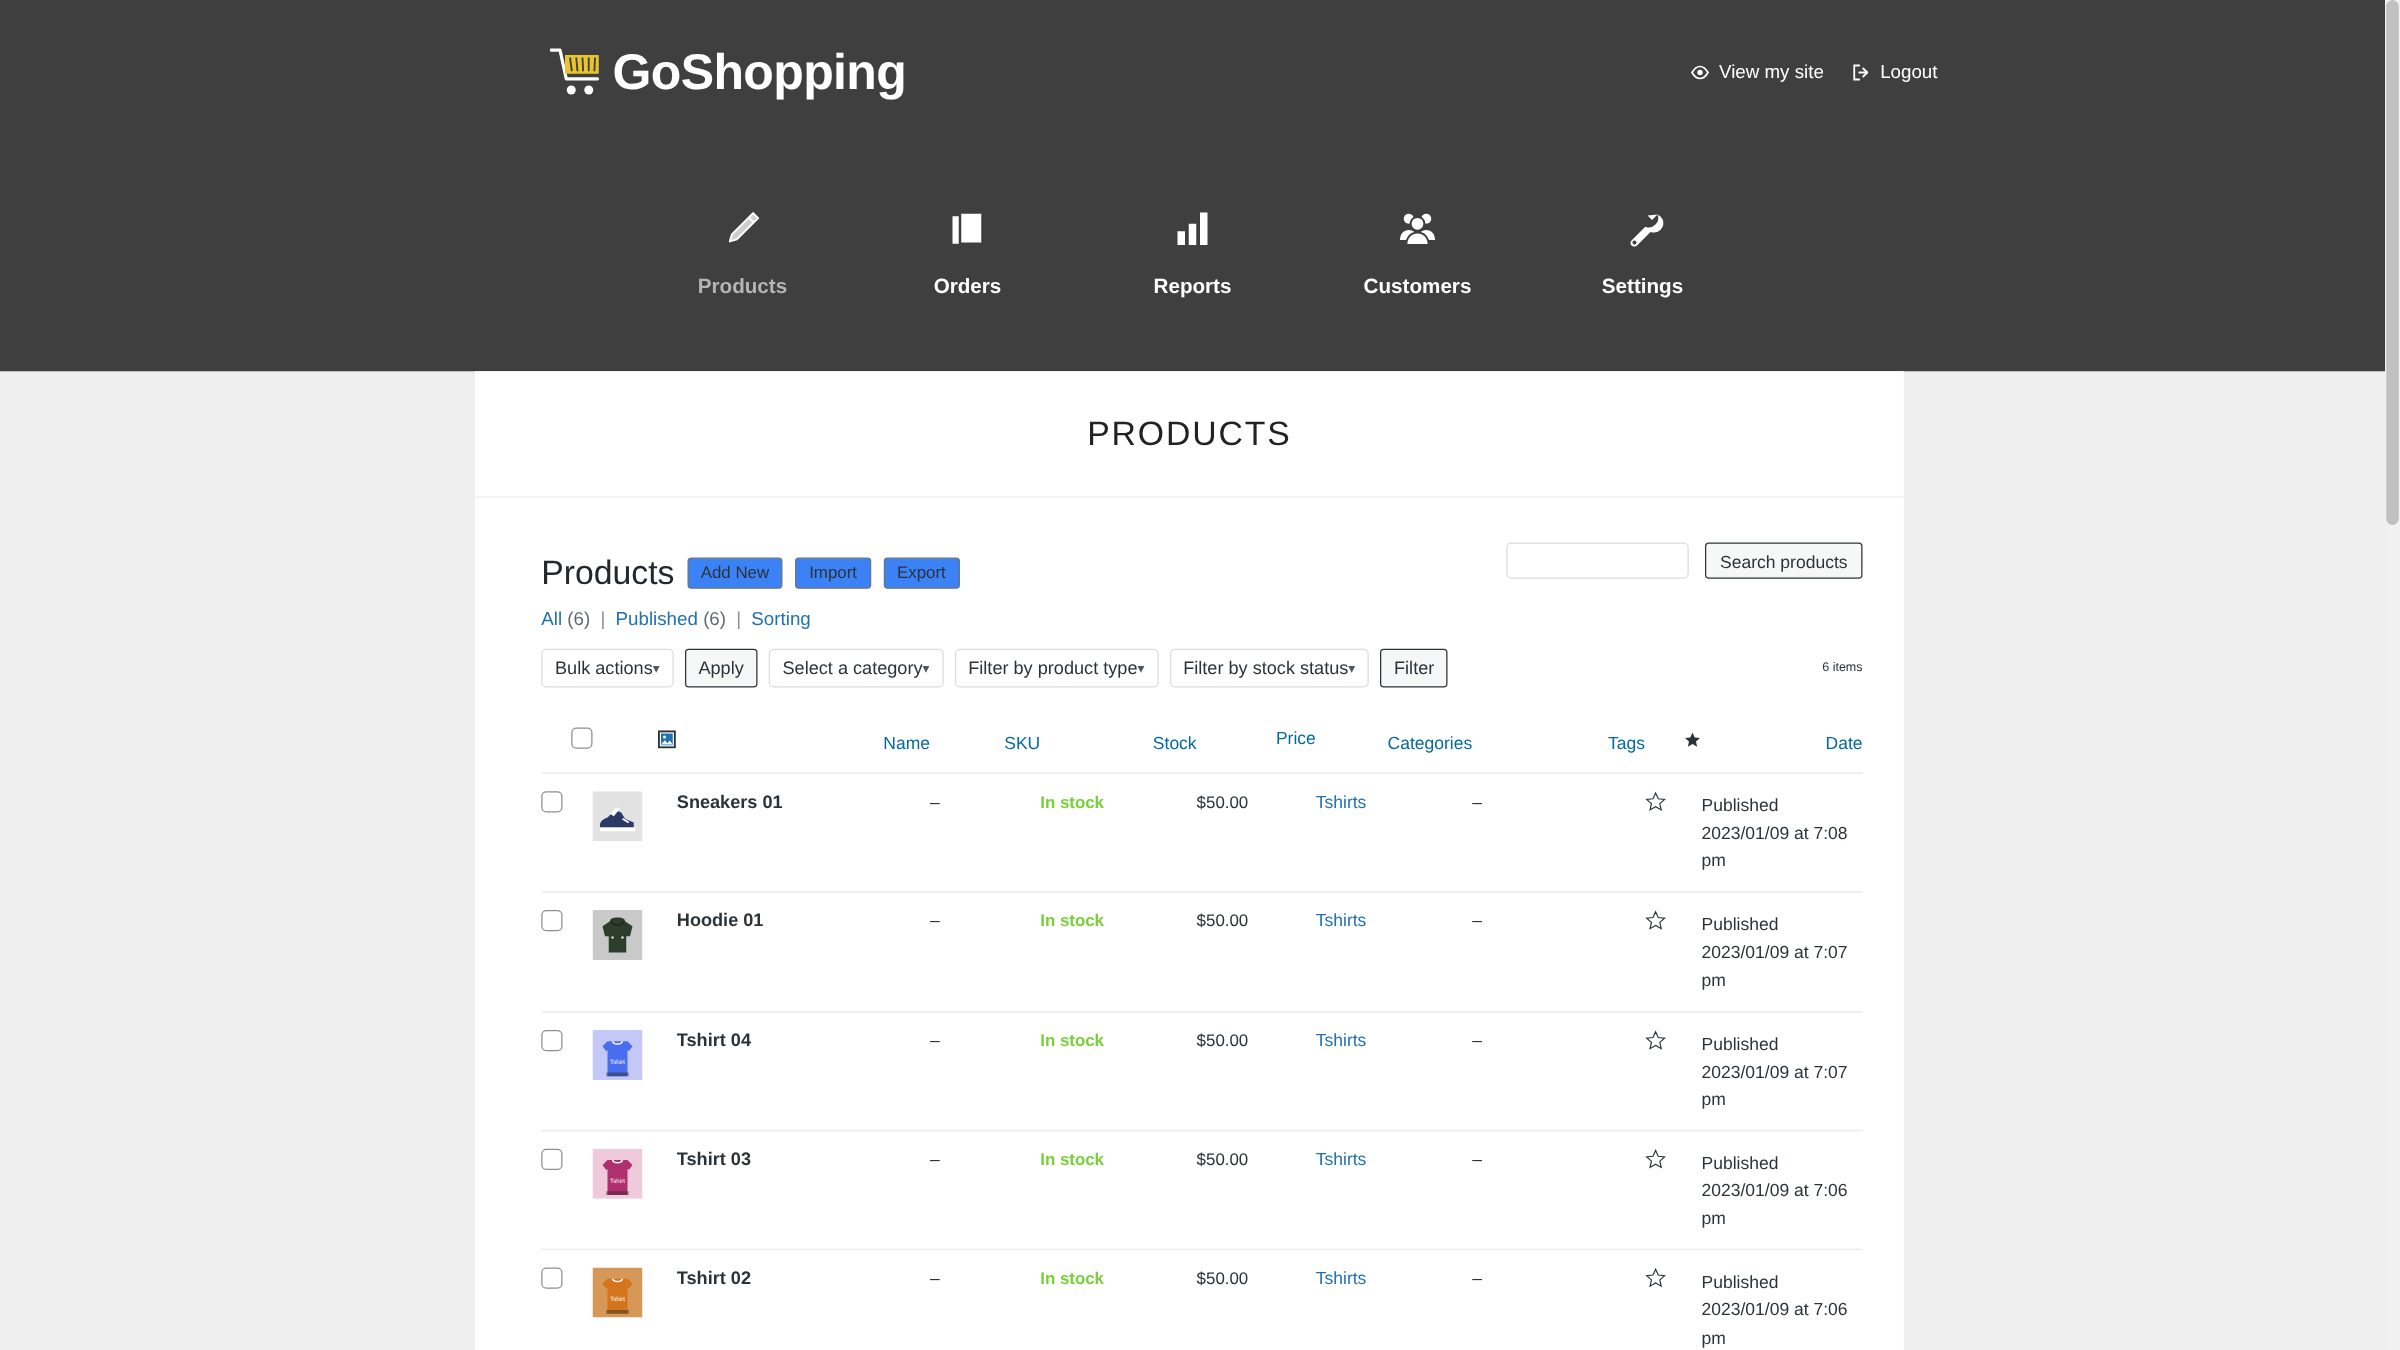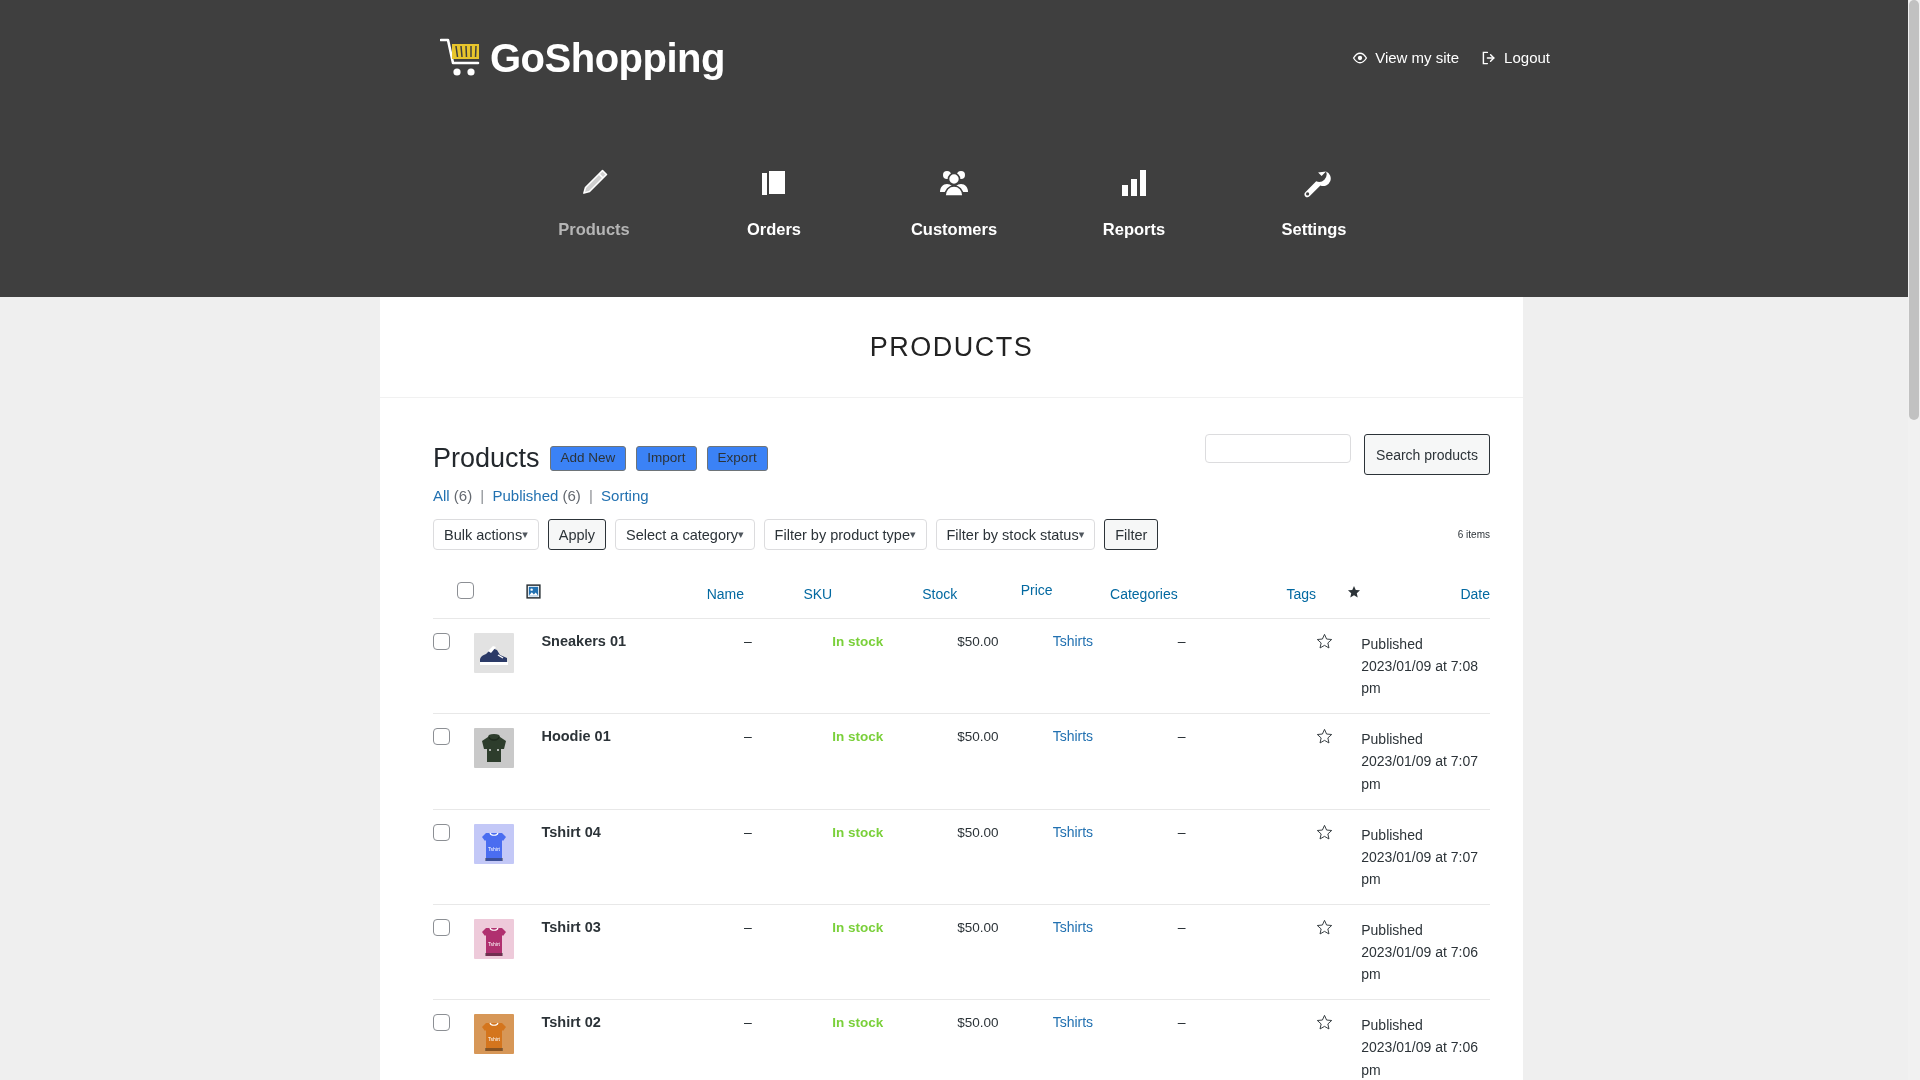--- a/index.html
+++ b/index.html
@@ -96,21 +96,21 @@
     display: flex; align-items: stretch;
   }
   .search-input {
     width: 146px; height: 29px;
     border: 1px solid #dcdcde; border-radius: 4px;
     background: #ffffff; outline: none;
     font-size: 14px; padding: 0 7px; color: #2c3338;
     font-family: "Liberation Sans", sans-serif;
   }
   .search-btn {
-    margin-left: 13px; height: 41px;
+    margin-left: 13px; height: 29px;
     font-size: 14px; color: #2c3338;
     background: #f6f7f7; border: 1px solid #2c3338;
     border-radius: 3px; padding: 0 11px; cursor: pointer;
     font-family: "Liberation Sans", sans-serif;
   }
 
   .toolbar {
     margin-top: 15px;
     display: flex; align-items: center; gap: 9px;
   }
@@ -246,40 +246,40 @@
           <rect x="5" y="7" width="17" height="22" fill="#ffffff"></rect>
           <rect x="11" y="4" width="18" height="25" fill="#ffffff" stroke="#3f3f3f" stroke-width="2"></rect>
         </svg>
       </span>
       <span class="navlabel">Orders</span>
     </a>
 
     <a class="navitem" href="#">
       <span class="navicon">
         <svg width="34" height="34" viewBox="0 0 34 34">
+          <rect x="5" y="19" width="6" height="11" fill="#ffffff"></rect>
+          <rect x="14" y="13" width="6" height="17" fill="#ffffff"></rect>
+          <rect x="23" y="4" width="6" height="26" fill="#ffffff"></rect>
+        </svg>
+      </span>
+      <span class="navlabel">Reports</span>
+    </a>
+
+    <a class="navitem" href="#">
+      <span class="navicon">
+        <svg width="34" height="34" viewBox="0 0 34 34">
           <circle cx="10" cy="9" r="4" fill="#ffffff"></circle>
           <circle cx="24" cy="9" r="4" fill="#ffffff"></circle>
           <path d="M3 26c0-5 3-8 7-8s7 3 7 8z" fill="#ffffff"></path>
           <path d="M17 26c0-5 3-8 7-8s7 3 7 8z" fill="#ffffff"></path>
           <circle cx="17" cy="13" r="5.5" fill="#ffffff" stroke="#3f3f3f" stroke-width="1.6"></circle>
           <path d="M8 30c0-6 4-10 9-10s9 4 9 10z" fill="#ffffff" stroke="#3f3f3f" stroke-width="1.6"></path>
         </svg>
       </span>
       <span class="navlabel">Customers</span>
-    </a>
-
-    <a class="navitem" href="#">
-      <span class="navicon">
-        <svg width="34" height="34" viewBox="0 0 34 34">
-          <rect x="5" y="19" width="6" height="11" fill="#ffffff"></rect>
-          <rect x="14" y="13" width="6" height="17" fill="#ffffff"></rect>
-          <rect x="23" y="4" width="6" height="26" fill="#ffffff"></rect>
-        </svg>
-      </span>
-      <span class="navlabel">Reports</span>
     </a>
 
     <a class="navitem" href="#">
       <span class="navicon">
         <svg width="34" height="34" viewBox="0 0 34 34">
           <path d="M29 5.5a7.5 7.5 0 0 1-9.8 9.8L8.6 25.9a3 3 0 1 0 4.2 4.2l10.6-10.6A7.5 7.5 0 0 0 29 5.5l-4.4 4.4-3.5-3.5z" fill="#ffffff"></path>
           <circle cx="10.6" cy="27.9" r="1.6" fill="#3f3f3f"></circle>
         </svg>
       </span>
       <span class="navlabel">Settings</span>

